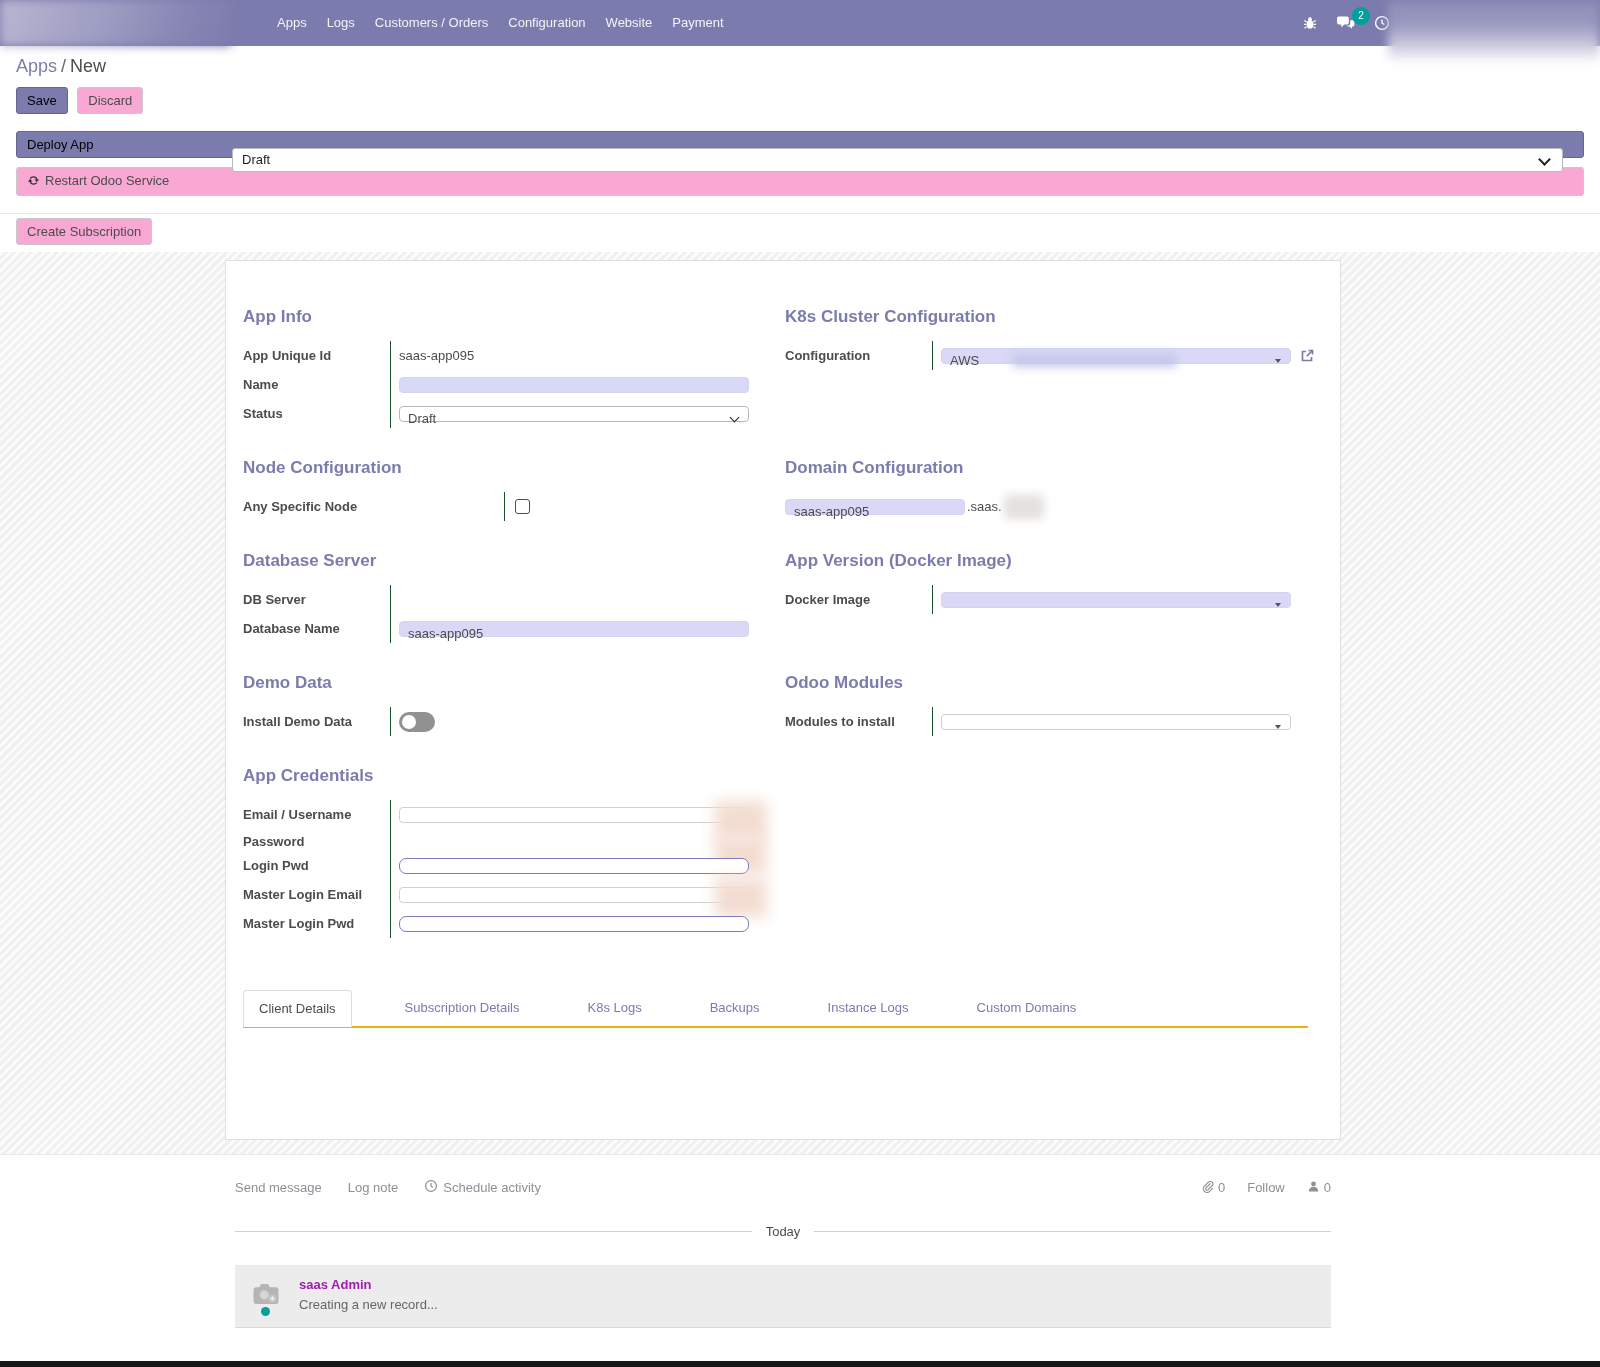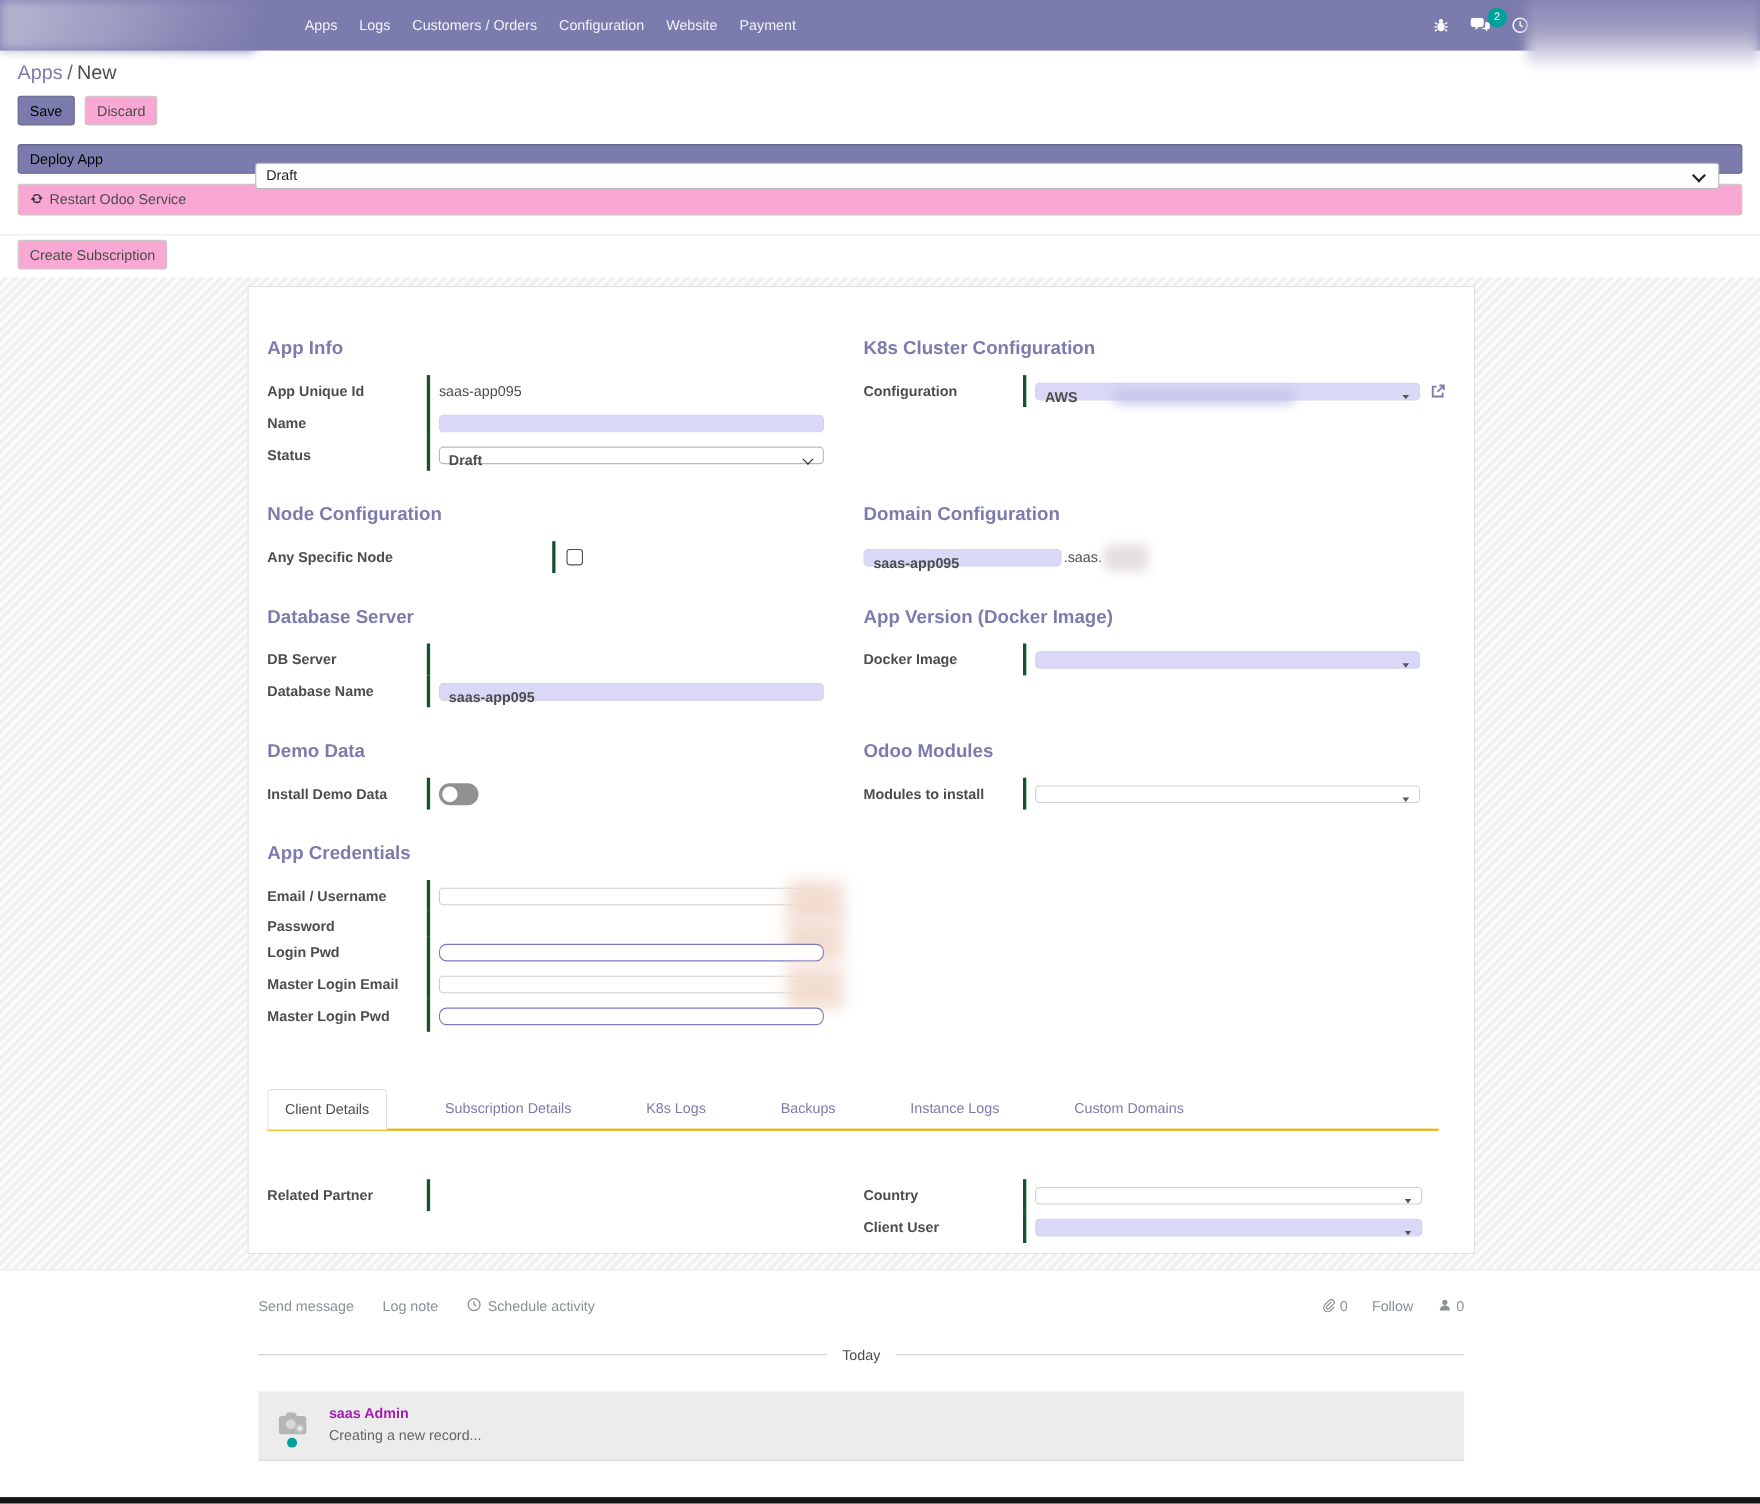--- a/index.html
+++ b/index.html
@@ -49,24 +49,24 @@
   .form-bg { height:903px;
     background:repeating-linear-gradient(135deg,#fbfbfb 0 3px,#f0f0f0 3px 6px);
     border-bottom:1px solid #e8e8e8; overflow:hidden; }
   .sheet { width:1116px; height:880px; margin:8px 0 0 225px; background:#fff;
     border:1px solid #dfdfdf; padding:46px 32px 0 17px; overflow:hidden; }
   .sheet-grid { display:grid; grid-template-columns:506px 522px; column-gap:36px; }
   .section { margin-bottom:30px; }
   .sec-title { color:#7c7bad; font-size:17px; font-weight:bold; margin-bottom:14px; }
   .frow { display:flex; align-items:center; min-height:29px; }
   .flabel { width:148px; flex:0 0 148px; font-weight:bold; color:#4c4c4c;
-    border-right:3px solid #14532d; padding:5px 8px 5px 0; align-self:stretch; display:flex; align-items:center; }
+    border-right:1px solid #14532d; padding:5px 8px 5px 0; align-self:stretch; display:flex; align-items:center; }
   .flabel.wide { width:262px; flex:0 0 262px; }
   .fval { flex:1; padding-left:8px; display:flex; align-items:center; position:relative; }
-  .ctl { height:16px; border-radius:4px; padding:4px 8px; font-size:13px; color:#4c4c4c; width:350px; position:relative;font-weight:bold; }
+  .ctl { height:16px; border-radius:4px; padding:4px 8px; font-size:13px; color:#4c4c4c; width:350px; position:relative; }
   .ctl-lav { background:#d9d9f7; border:1px solid #d3d3f2; }
   .ctl-white { background:#fff; border:1px solid #cfcfcf; }
   .ctl-blue { background:#fff; border:1px solid #7b7abd; border-radius:7px; }
   .caret { position:absolute; right:9px; top:10px; width:0; height:0;
     border-left:3.5px solid transparent; border-right:3.5px solid transparent; border-top:4.5px solid #555; }
   .sel-chev { position:absolute; right:10px; top:7px; width:7px; height:7px;
     border-right:1.8px solid #222; border-bottom:1.8px solid #222; transform:rotate(45deg); }
   .checkbox { width:15px; height:15px; border:1px solid #4e4e4e; border-radius:3px; background:#fff; margin-left:10px; cursor:pointer; }
   .toggle { width:36px; height:20px; border-radius:10px; background:#919191; position:relative; margin-left:8px; cursor:pointer; }
   .toggle::after { content:""; position:absolute; left:3px; top:3px; width:14px; height:14px; border-radius:50%; background:#fff; }
@@ -318,46 +318,20 @@
 
     <div class="notebook">
       <div class="tabs">
         <span class="tab active">Client Details</span>
         <span class="tab">Subscription Details</span>
         <span class="tab">K8s Logs</span>
         <span class="tab">Backups</span>
         <span class="tab">Instance Logs</span>
         <span class="tab">Custom Domains</span>
       </div>
-      <div class="tab-content sheet-grid">
-        <div>
-          <div class="frow">
-            <div class="flabel">Related Partner</div>
-            <div class="fval"></div>
-          </div>
-        </div>
-        <div>
-          <div class="frow">
-            <div class="flabel">Country</div>
-            <div class="fval">
-              <div class="ctl ctl-white" style="width:352px;">
-                <span class="caret"></span>
-              </div>
-            </div>
-          </div>
-          <div class="frow">
-            <div class="flabel">Client User</div>
-            <div class="fval">
-              <div class="ctl ctl-lav" style="width:352px;">
-                <span class="caret"></span>
-              </div>
-            </div>
-          </div>
-        </div>
-      </div>
     </div>
 
   </div>
 </div>
 
 <div class="chatter">
   <div class="chatter-top">
     <span class="chat-btn">Send message</span>
     <span class="chat-btn">Log note</span>
     <span class="chat-btn">

